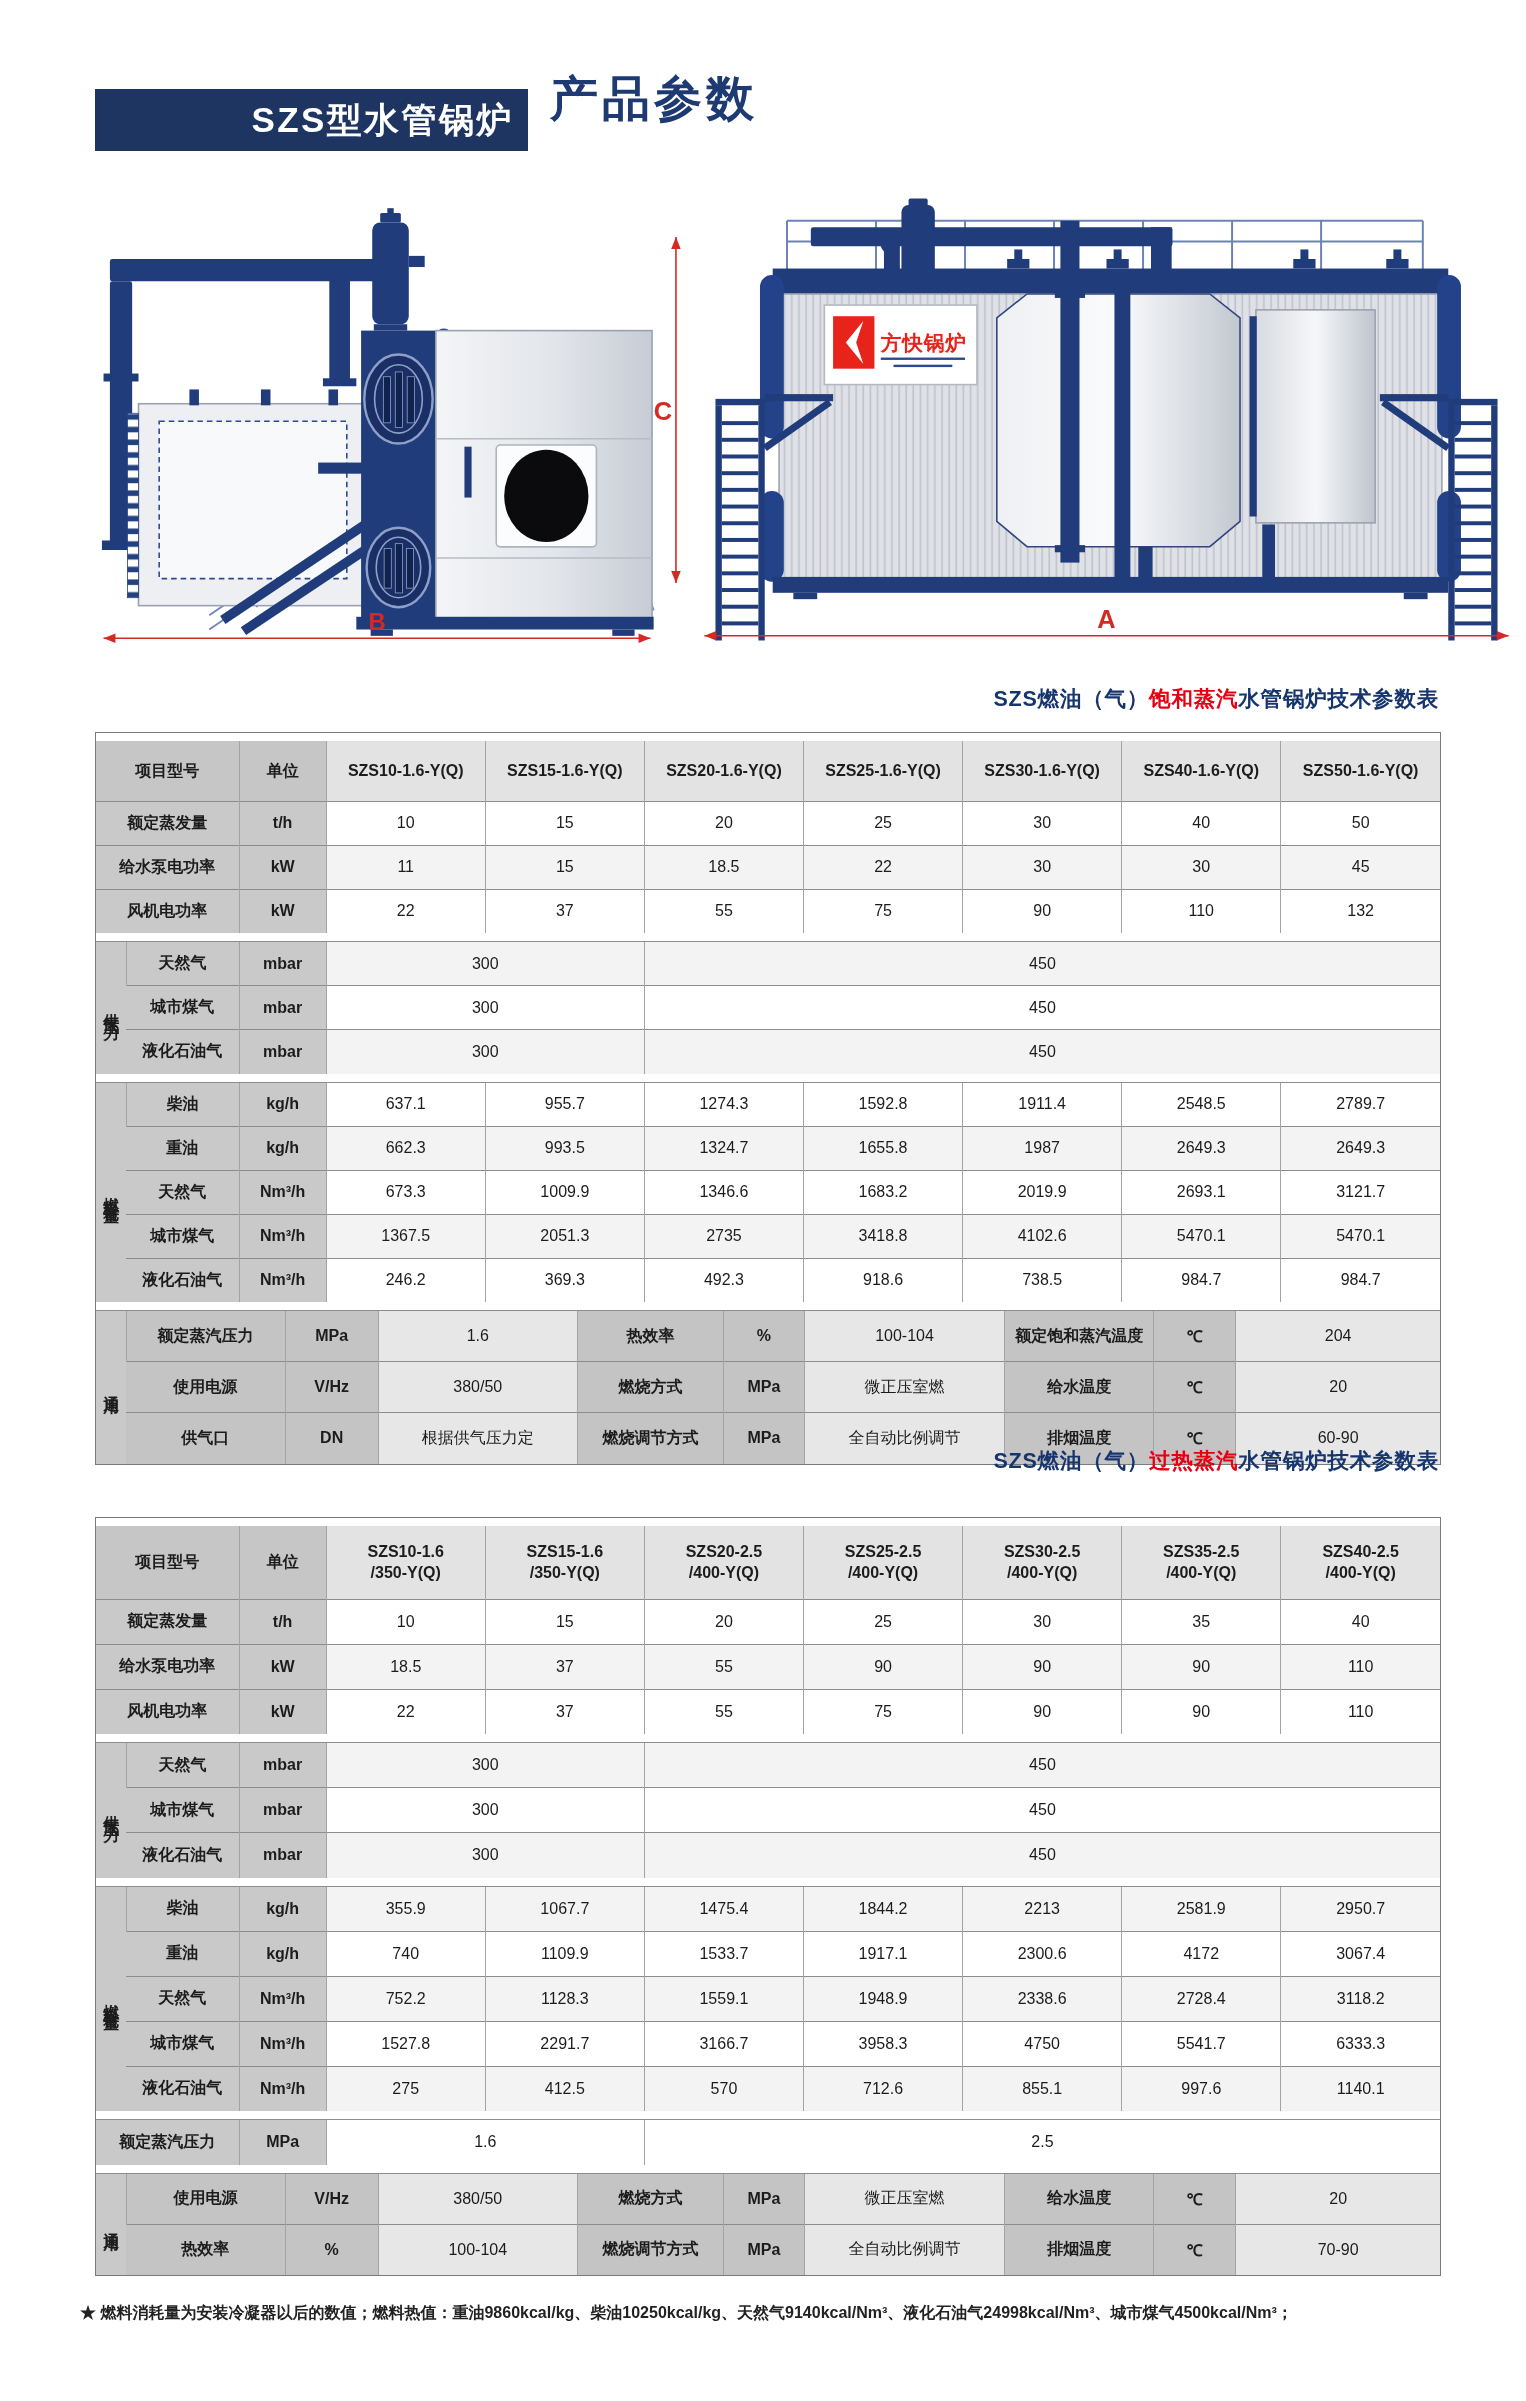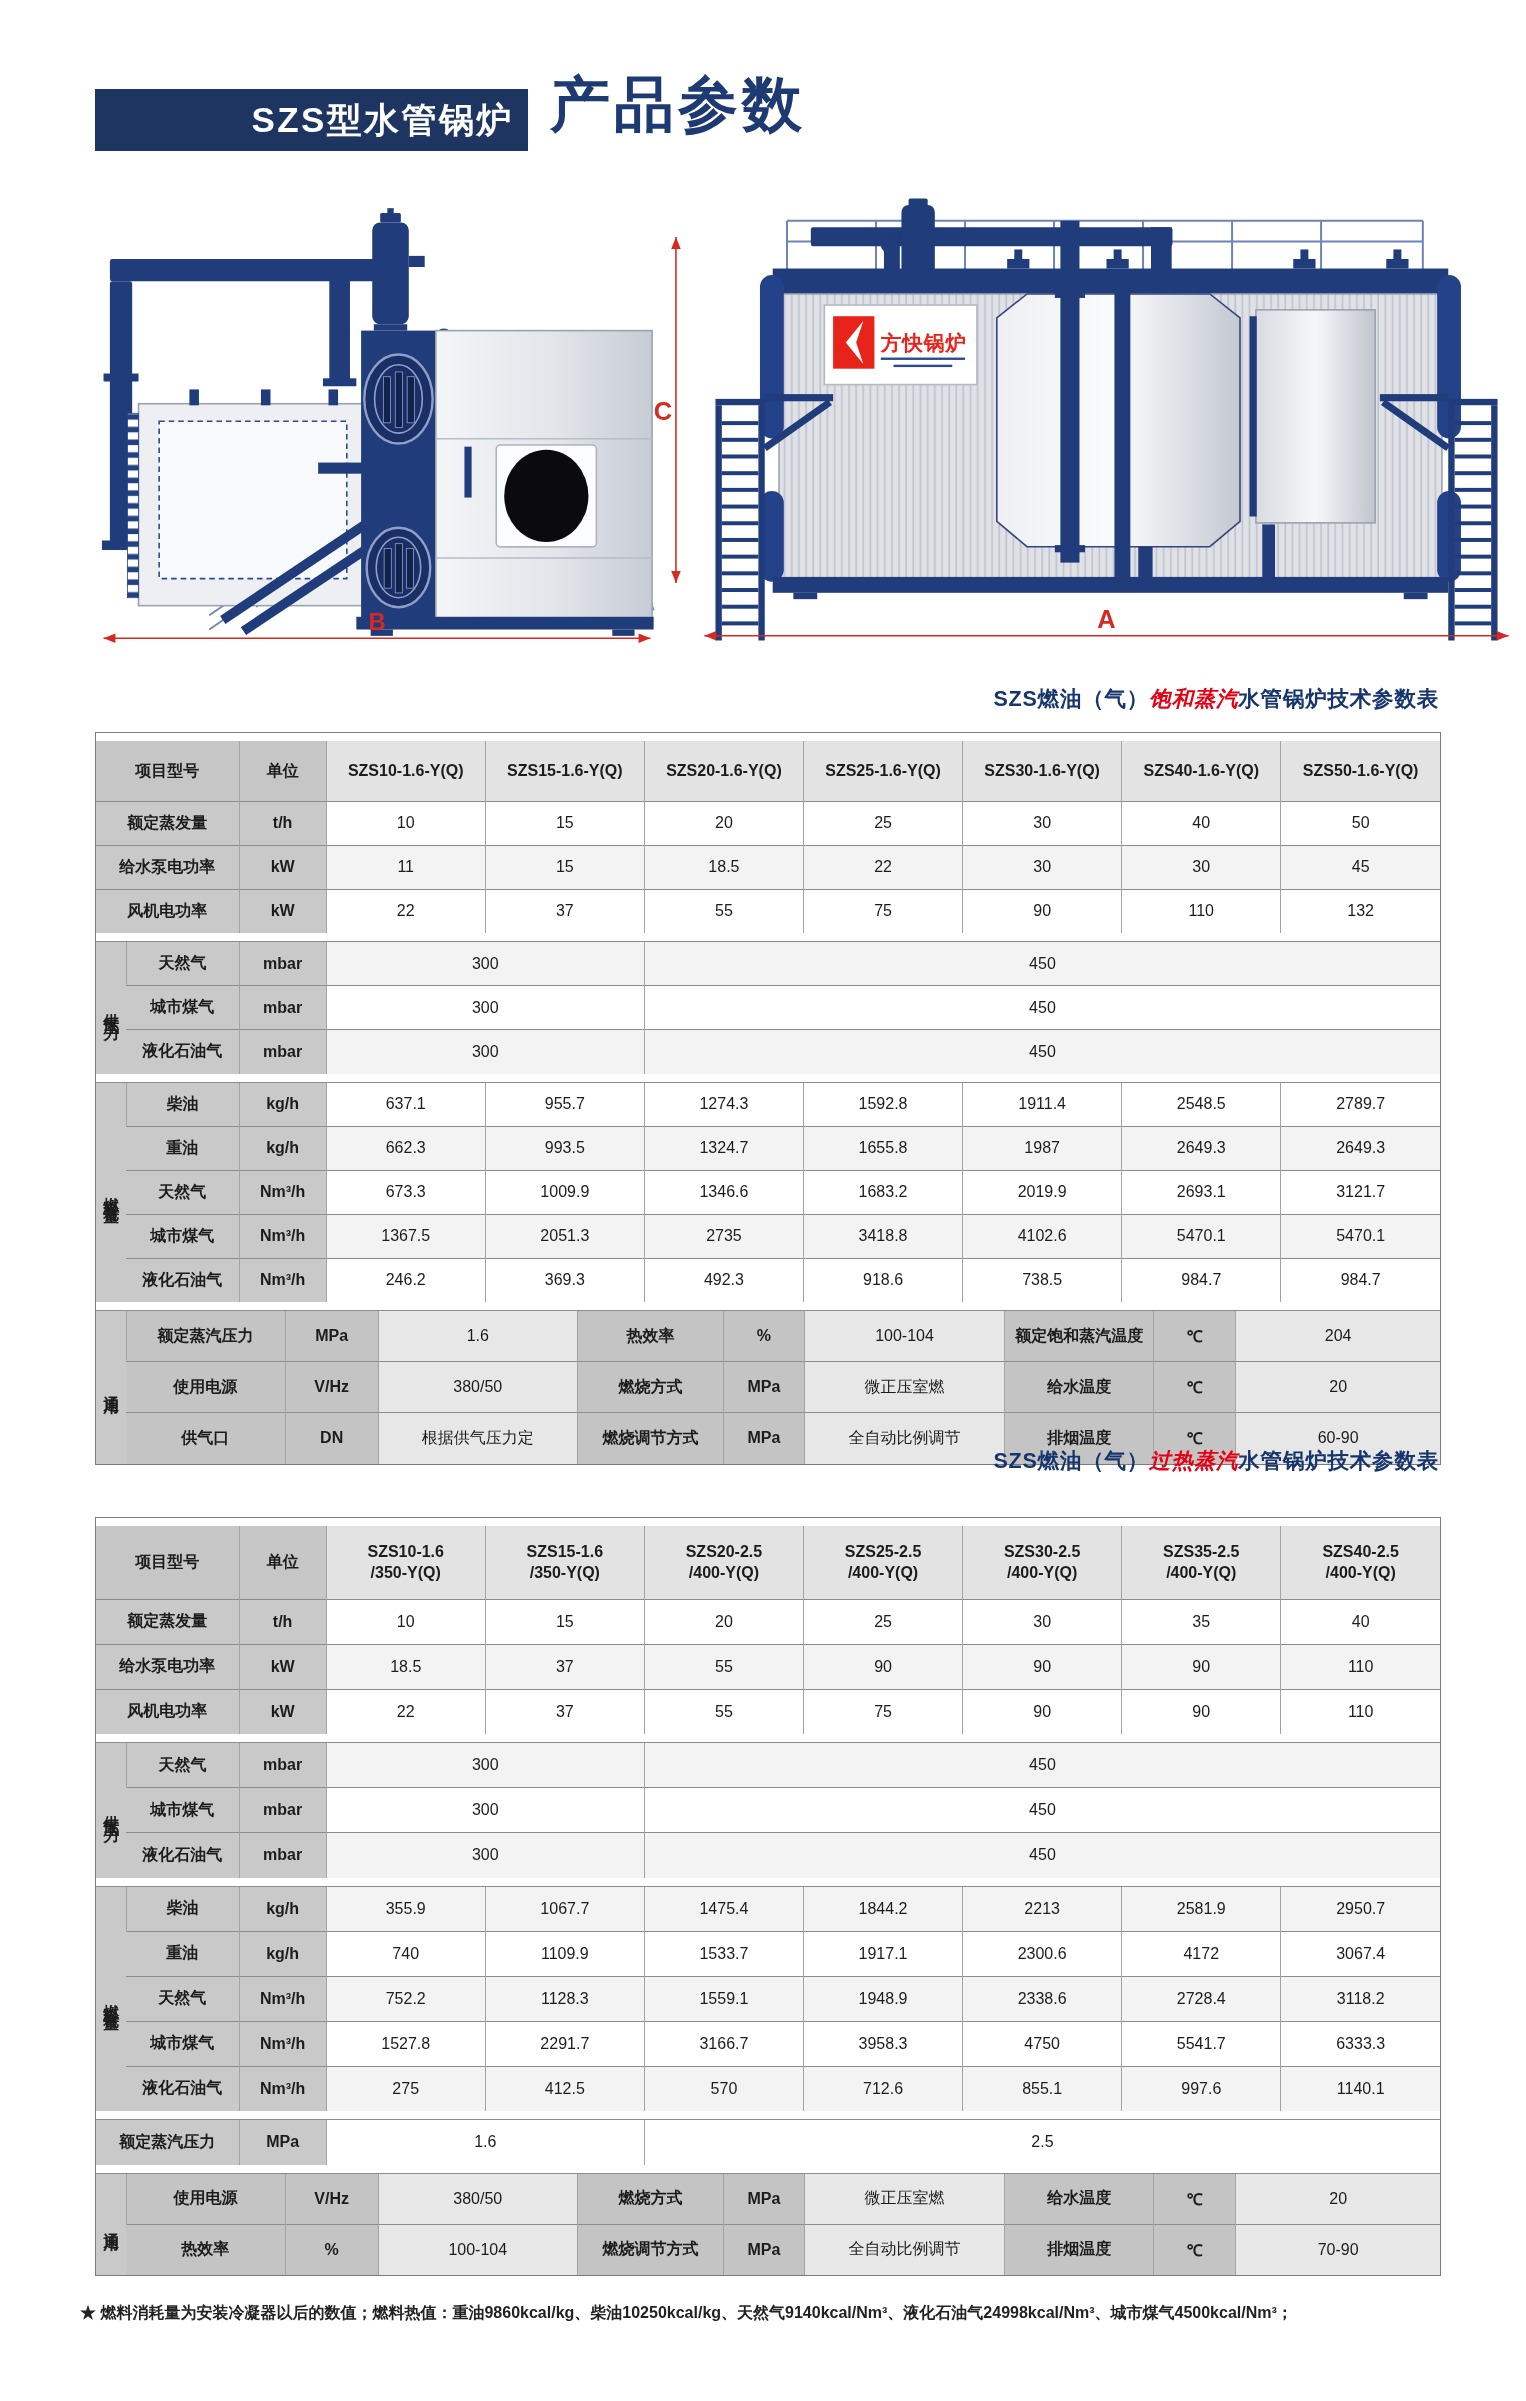--- a/index.html
+++ b/index.html
@@ -1,28 +1,28 @@
 <!DOCTYPE html>
 <html style="font-size:12.7px"><head>
 <meta charset="utf-8">
 <style>
   html,body{margin:0;padding:0;}
   body{width:1527px;height:2401px;position:relative;background:#ffffff;
        font-family:"Liberation Sans", sans-serif;overflow:hidden;}
   .badge{position:absolute;left:95px;top:89px;width:433px;height:62px;background:#1d3560;
          color:#fff;font-size:35px;font-weight:bold;text-align:right;padding-right:14.3px;
          box-sizing:border-box;line-height:62px;letter-spacing:2.4px;}
-  .main-title{position:absolute;left:550px;top:75px;font-size:60px;font-weight:900;
+  .main-title{position:absolute;left:550px;top:75px;font-size:48px;font-weight:900;
               color:#1e3a72;letter-spacing:4px;line-height:1;}
   .draw-left{position:absolute;left:94px;top:208px;width:566px;height:436px;}
   .dimc{position:absolute;left:652px;top:229px;width:32px;height:362px;}
   .draw-right{position:absolute;left:693px;top:197px;width:827px;height:457px;}
   .tbl-title{position:absolute;left:95px;width:1344px;text-align:right;font-size:21.5px;
              font-weight:bold;color:#16356d;letter-spacing:0.8px;}
-  .tbl-title .hl{color:#e60012;font-style:italic;}
+  .tbl-title .hl{color:#e60012;}
   .twrap{position:absolute;left:95px;border:1.6px solid #7b7b7b;background:#fff;}
   .twrap table{border-collapse:collapse;table-layout:fixed;width:1344px;margin-top:8px;}
   .twrap td{border-left:0.8px solid #a3a3a3;border-top:1.6px solid #8c8c8c;text-align:center;
             vertical-align:middle;font-size:16px;color:#1c1c1c;padding:0;overflow:hidden;}
   .twrap td:first-child{border-left:none;}
   .twrap table.first tr:first-child td{border-top:none;}
   .lab,.unit{background:#c9c9c9;font-weight:bold;}
   .grp{background:#c9c9c9;font-weight:bold;writing-mode:vertical-rl;text-orientation:upright;
        letter-spacing:4px;font-size:15px;}
   tr.hdr td{background:#e3e3e3;font-weight:bold;white-space:pre-line;line-height:1.35;}

